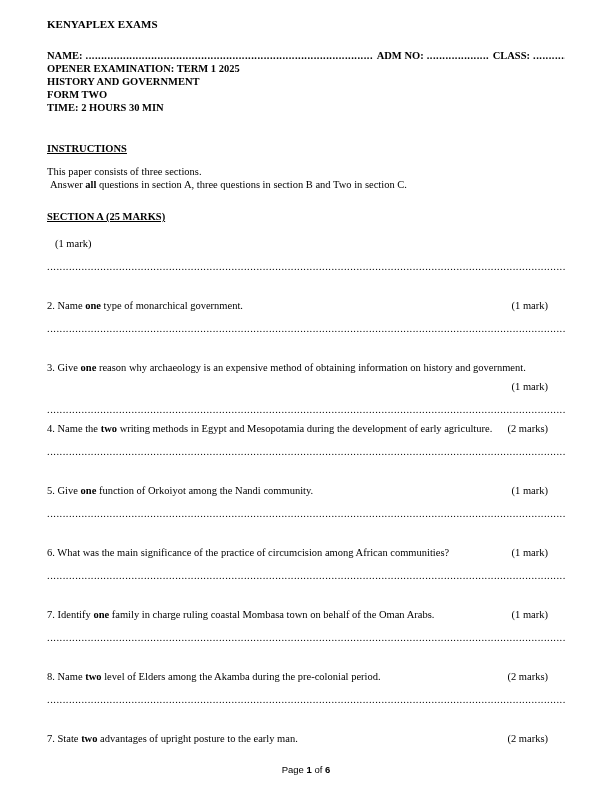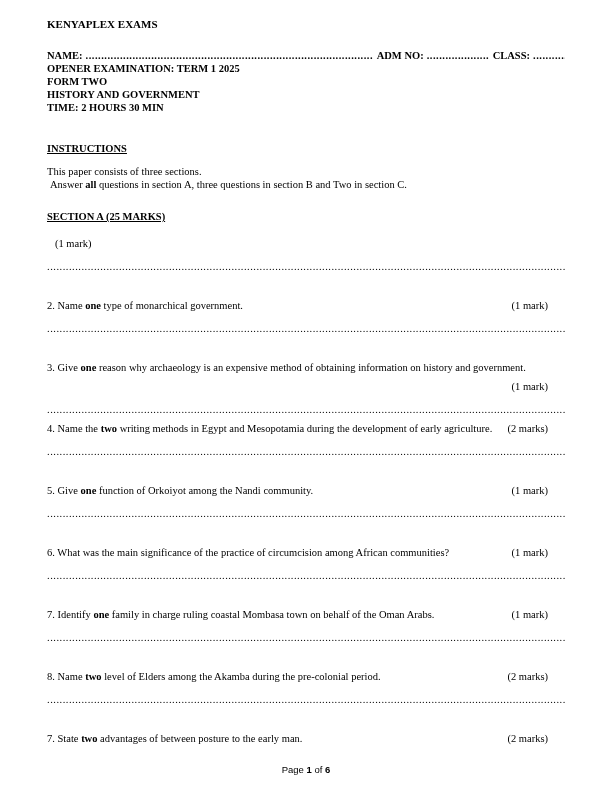--- a/index.html
+++ b/index.html
@@ -95,22 +95,22 @@
   <div class="name-line">
     <span class="label">NAME:</span>
     <span class="dotfill name-dots">................................................................................................................................................................................................................................................</span>
     <span class="label">ADM NO:</span>
     <span class="dotfill adm-dots">................................................................................................................................................................................................................................................</span>
     <span class="label">CLASS:</span>
     <span class="dotfill class-dots">................................................................................................................................................................................................................................................</span>
   </div>
 
   <div class="header-line">OPENER EXAMINATION: TERM 1 2025</div>
+  <div class="header-line">HISTORY AND GOVERNMENT</div>
   <div class="header-line">FORM TWO</div>
-  <div class="header-line">HISTORY AND GOVERNMENT</div>
   <div class="header-line">TIME: 2 HOURS 30 MIN</div>
 
   <div class="instructions-heading">INSTRUCTIONS</div>
   <div class="instructions-text">
     <div>This paper consists of three sections.</div>
     <div class="instructions-line2"><span>Answer </span><span class="bold">all</span><span> questions in section A, three questions in section B and Two in section C.</span></div>
   </div>
 
   <div class="section-heading">SECTION A (25 MARKS)</div>
 
@@ -172,21 +172,21 @@
   <div class="q">
     <div class="q-row">
       <span class="q-text"><span>8. Name </span><span class="bold">two</span><span> level of Elders among the Akamba during the pre-colonial period.</span></span>
       <span class="q-marks">(2 marks)</span>
     </div>
     <div class="answer-dots">................................................................................................................................................................................................................................................</div>
   </div>
 
   <div class="q">
     <div class="q-row">
-      <span class="q-text"><span>7. State </span><span class="bold">two</span><span> advantages of between posture to the early man.</span></span>
+      <span class="q-text"><span>7. State </span><span class="bold">two</span><span> advantages of upright posture to the early man.</span></span>
       <span class="q-marks">(2 marks)</span>
     </div>
   </div>
 
   <div class="footer">
     <span>Page</span>
     <span class="num">1</span>
     <span>of</span>
     <span class="num">6</span>
   </div>

